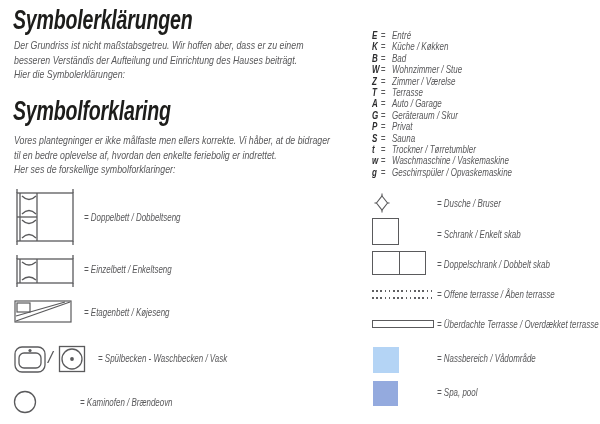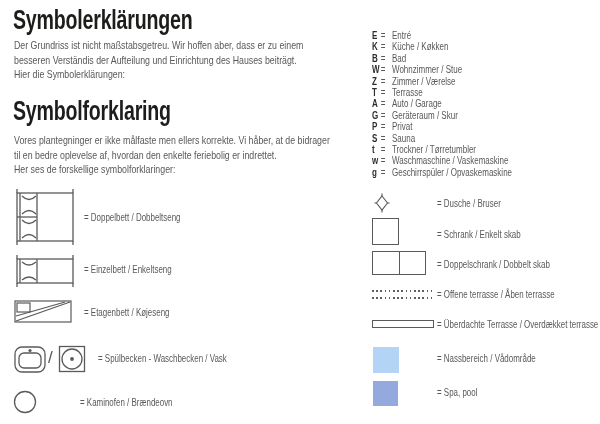--- a/index.html
+++ b/index.html
@@ -1,18 +1,18 @@
 <!DOCTYPE html>
 <html><head>
 <meta charset="utf-8">
 <style>
   html,body { margin:0; padding:0; background:#fff; }
   .page {
     position:relative; width:600px; height:424px; background:#ffffff;
-    font-family:"Liberation Sans", sans-serif; overflow:hidden;
+    font-family:"Liberation Sans", sans-serif; overflow:hidden;font-style:italic;
   }
   .h1 {
     position:absolute; font-size:28px; font-weight:bold; color:#1d1d1b;
     letter-spacing:-0.3px; white-space:nowrap;
     transform:scaleX(0.70); transform-origin:0 0;
   }
   .para {
     position:absolute; font-size:11px; line-height:14.6px; color:#58585a;
     white-space:pre-line; transform:scaleX(0.80); transform-origin:0 0; width:440px;
   }

